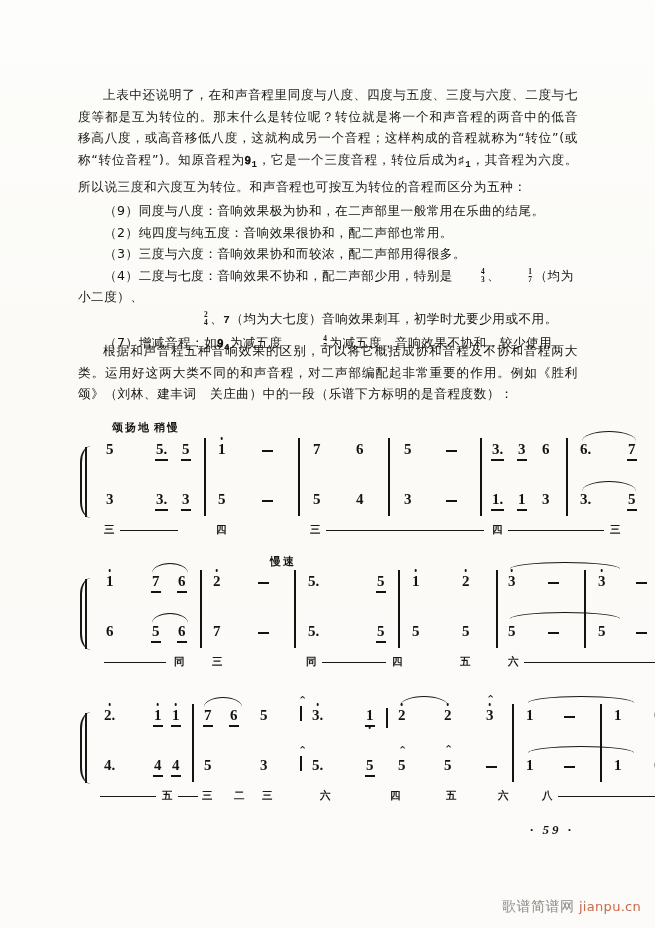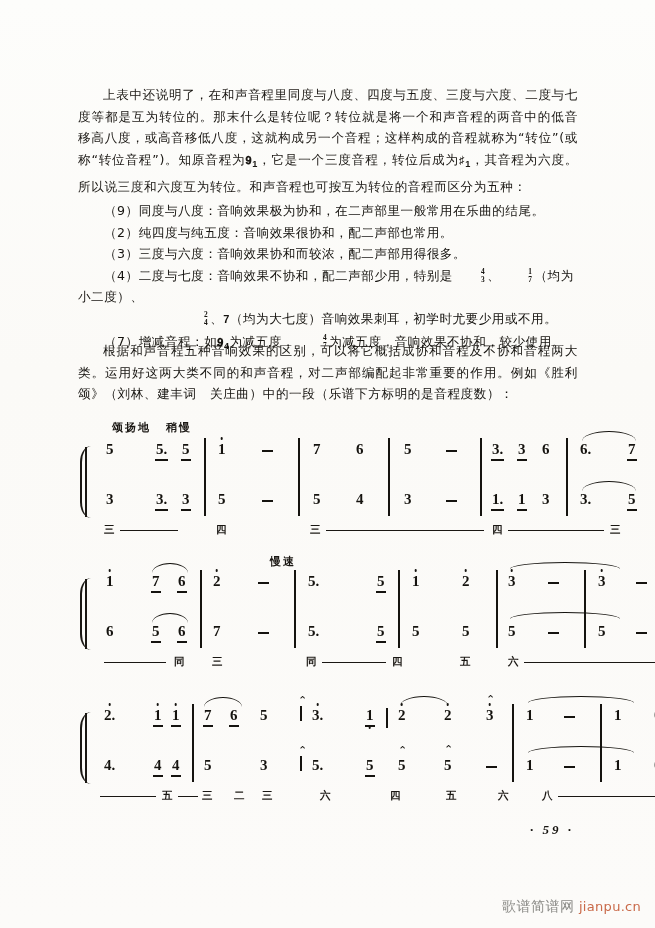--- a/index.html
+++ b/index.html
@@ -76,21 +76,21 @@
     line-height: 7.6px;
     text-align: center;
     margin: 0 2px;
     font-family: "Liberation Serif", serif;
     font-weight: bold;
   }
   .frac span { display: block; }
   .frac .top { border-bottom: 0px; }
 
   .note-inline {
-    font-family: Liberation Sans, sans-serif;
+    font-family: Liberation Mono, monospace;
     font-weight: bold;
     font-size: 11px;
   }
 
   
   .system { position: absolute; left: 78px; width: 505px; }
   #sys1 { top: 424px; }
   #sys2 { top: 556px; }
   #sys3 { top: 690px; }
 
@@ -291,21 +291,21 @@
     <p class="li cont"><span class="frac"><span class="top">2</span><span>4</span></span><span>、</span><span class="note-inline">7</span><span>（均为大七度）音响效果刺耳，初学时尤要少用或不用。</span></p>
     <p class="li"><span>（7）增减音程：如</span><span class="note-inline">𝟗<sub>4</sub></span><span>为减五度，</span><span class="frac"><span class="top">4</span><span>7</span></span><span>为减五度，音响效果不协和，较少使用。</span></p>
   </div>
 
   <div class="para2">
     <p class="para">根据和声音程五种音响效果的区别，可以将它概括成协和音程及不协和音程两大类。运用好这两大类不同的和声音程，对二声部编配起非常重要的作用。例如《胜利颂》（刘林、建丰词　关庄曲）中的一段（乐谱下方标明的是音程度数）：</p>
   </div>
 
   <div class="system" id="sys1">
     <div class="tempo" style="left:18px; top:-4px;">颂扬地</div>
-    <div class="tempo" style="left:72px; top:-4px;">稍慢</div>
+    <div class="tempo" style="left:60px; top:-4px;">稍慢</div>
 
     <div class="staff">
       <div class="brace">
         <div class="curve"></div>
           <div class="bar"></div>
       </div>
 
       <div class="voice upper">
         <div class="glyph" style="left:12px;  top:0;">5</div>
         <div class="glyph beam1" style="left:62px;  top:0;">5.</div>

